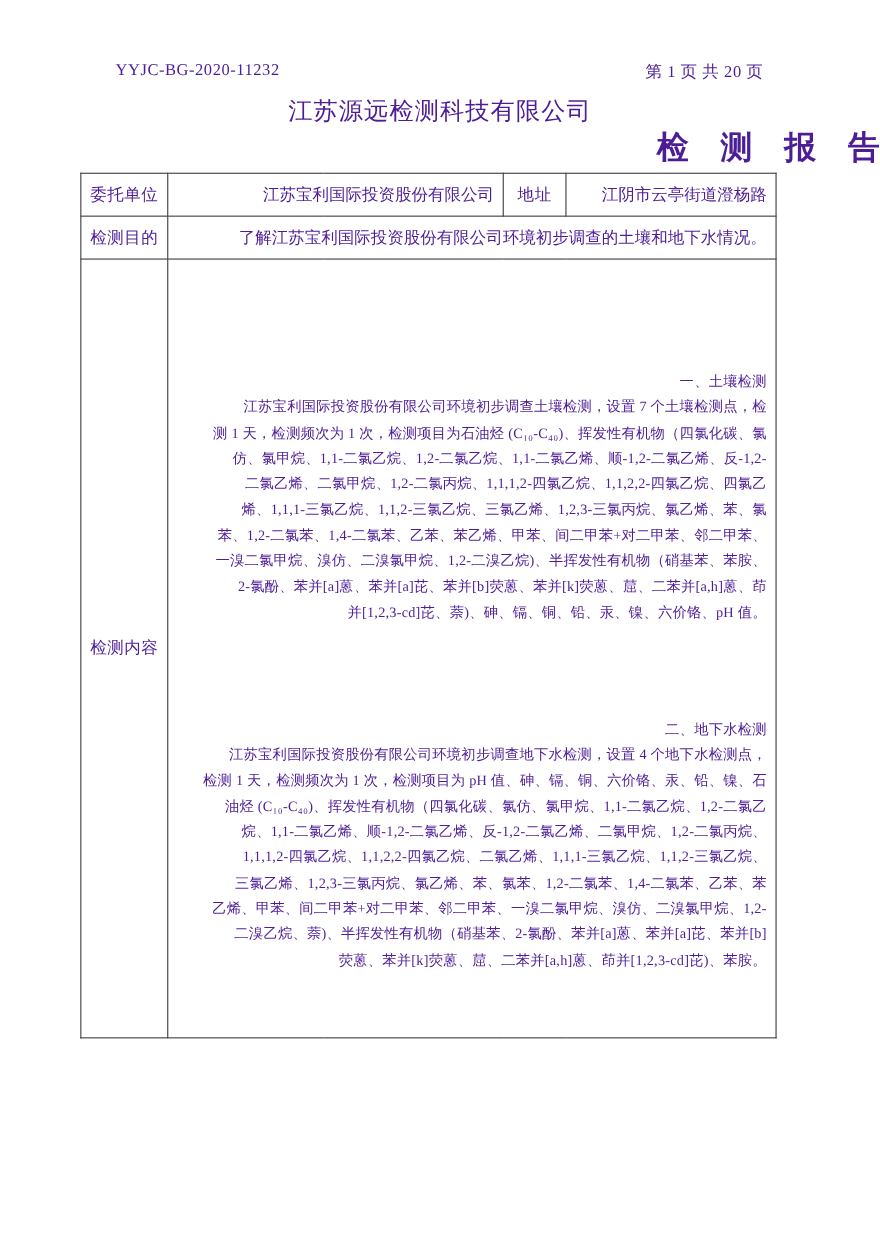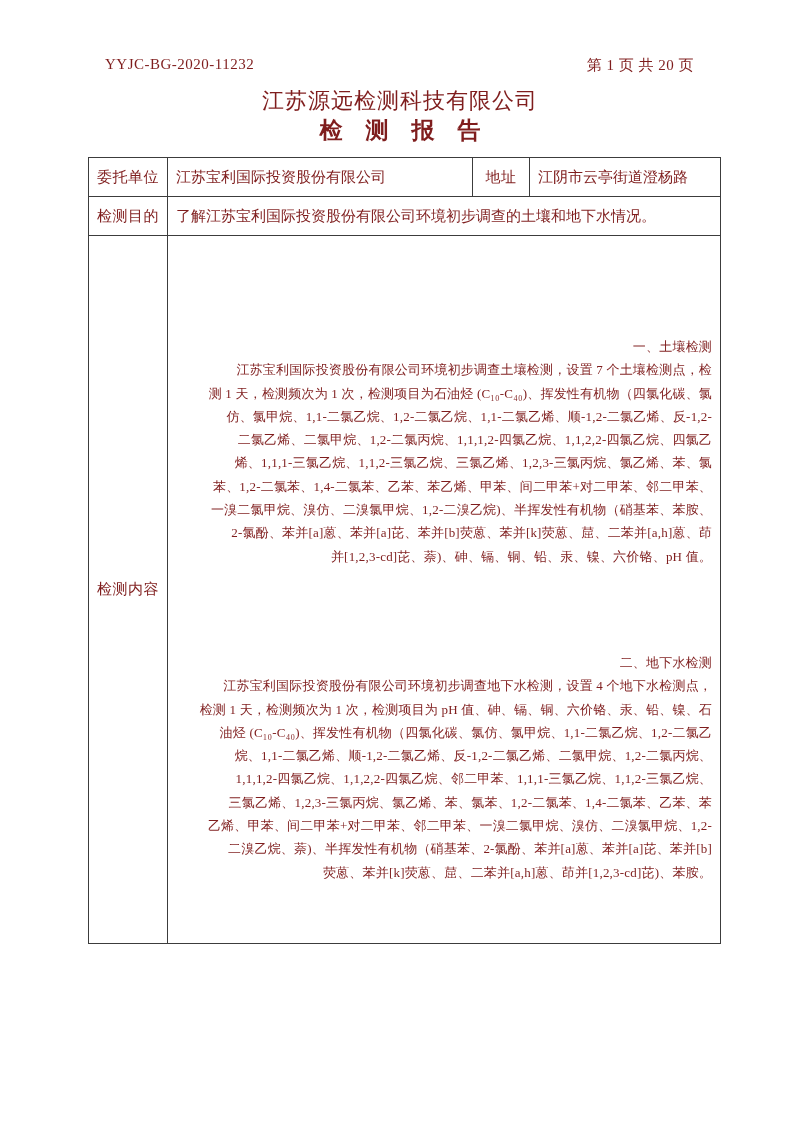--- a/index.html
+++ b/index.html
@@ -2,21 +2,21 @@
 <html><head>
 <meta charset="utf-8">
 <style>
   html, body { margin: 0; padding: 0; background: #ffffff; }
   .page {
     position: relative;
     width: 800px;
     height: 1131px;
     background: #ffffff;
     font-family: "Liberation Serif", "DejaVu Serif", serif;
-    color: #7f1d1d;
+    color: #4c1d95;
     overflow: hidden;
   }
   .doc-header {
     position: absolute;
     top: 56px;
     left: 105px;
     right: 106px;
     display: flex;
     justify-content: space-between;
     font-size: 15px;
@@ -30,44 +30,44 @@
     text-align: center;
     font-size: 22px;
     font-weight: normal;
     letter-spacing: 1px;
   }
   .report-title {
     position: absolute;
     top: 115px;
     left: 0;
     width: 100%;
-    text-align: center;
-    font-size: 23px;
+    text-align: right;
+    font-size: 29px;
     font-weight: bold;
   }
   table.info-table {
     position: absolute;
-    left: 88px;
+    left: 73px;
     top: 157px;
     width: 632px;
     border-collapse: collapse;
     table-layout: fixed;
   }
   table.info-table td {
     border: 1px solid #3c3c3c;
     font-size: 15px;
     padding: 0 8px;
     overflow: hidden;
   }
   td.lbl {
     text-align: center;
     padding: 0 2px;
     letter-spacing: 0.5px;
   }
-  td.val { text-align: left; }
+  td.val { text-align: right; }
   tr.r1 { height: 39px; }
   tr.r2 { height: 38px; }
   tr.r3 { height: 39px; }
   tr.r4 { height: 39px; }
   tr.r5 { height: 708px; }
   td.content-label {
     vertical-align: middle;
     text-align: center;
   }
   td.content-cell {
@@ -132,21 +132,21 @@
           <div class="content-line">一溴二氯甲烷、溴仿、二溴氯甲烷、1,2-二溴乙烷)、半挥发性有机物（硝基苯、苯胺、</div>
           <div class="content-line">2-氯酚、苯并[a]蒽、苯并[a]芘、苯并[b]荧蒽、苯并[k]荧蒽、䓛、二苯并[a,h]蒽、茚</div>
           <div class="content-line">并[1,2,3-cd]芘、萘)、砷、镉、铜、铅、汞、镍、六价铬、pH 值。</div>
         </div>
         <div class="content-section-2">
           <div class="content-line">二、地下水检测</div>
           <div class="content-line">　　江苏宝利国际投资股份有限公司环境初步调查地下水检测，设置 4 个地下水检测点，</div>
           <div class="content-line">检测 1 天，检测频次为 1 次，检测项目为 pH 值、砷、镉、铜、六价铬、汞、铅、镍、石</div>
           <div class="content-line">油烃 (C₁₀-C₄₀)、挥发性有机物（四氯化碳、氯仿、氯甲烷、1,1-二氯乙烷、1,2-二氯乙</div>
           <div class="content-line">烷、1,1-二氯乙烯、顺-1,2-二氯乙烯、反-1,2-二氯乙烯、二氯甲烷、1,2-二氯丙烷、</div>
-          <div class="content-line">1,1,1,2-四氯乙烷、1,1,2,2-四氯乙烷、邻二甲苯、1,1,1-三氯乙烷、1,1,2-三氯乙烷、</div>
+          <div class="content-line">1,1,1,2-四氯乙烷、1,1,2,2-四氯乙烷、二氯乙烯、1,1,1-三氯乙烷、1,1,2-三氯乙烷、</div>
           <div class="content-line">三氯乙烯、1,2,3-三氯丙烷、氯乙烯、苯、氯苯、1,2-二氯苯、1,4-二氯苯、乙苯、苯</div>
           <div class="content-line">乙烯、甲苯、间二甲苯+对二甲苯、邻二甲苯、一溴二氯甲烷、溴仿、二溴氯甲烷、1,2-</div>
           <div class="content-line">二溴乙烷、萘)、半挥发性有机物（硝基苯、2-氯酚、苯并[a]蒽、苯并[a]芘、苯并[b]</div>
           <div class="content-line">荧蒽、苯并[k]荧蒽、䓛、二苯并[a,h]蒽、茚并[1,2,3-cd]芘)、苯胺。</div>
         </div>
       </td>
     </tr>
   </tbody>
     </table>
 

